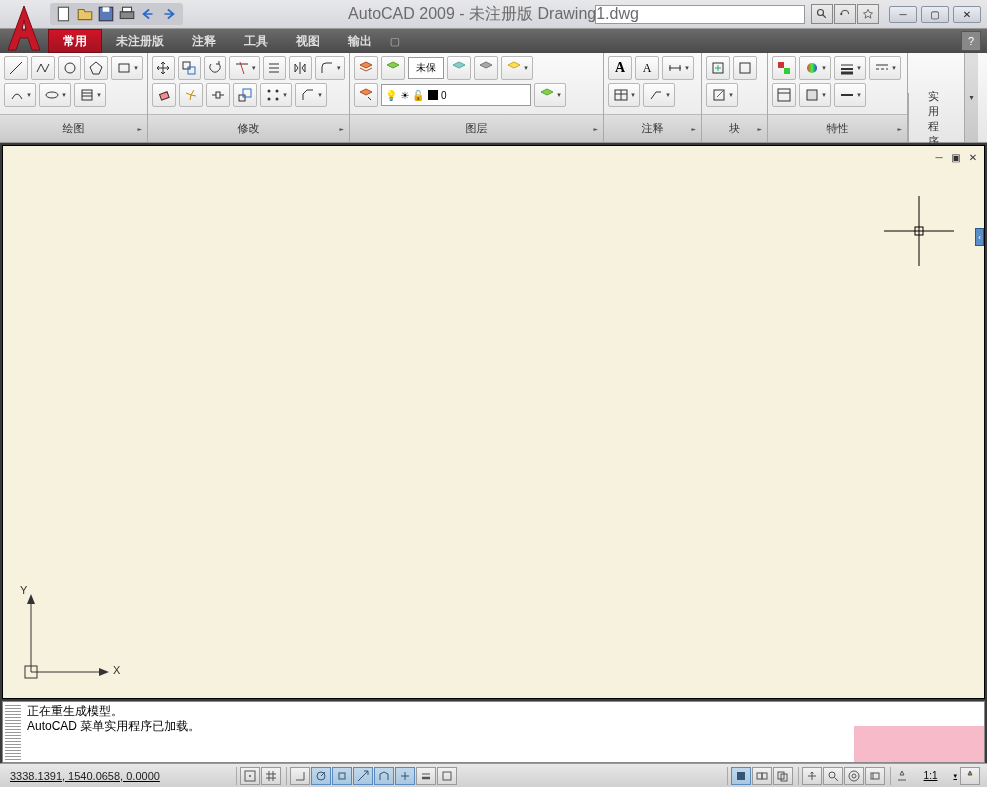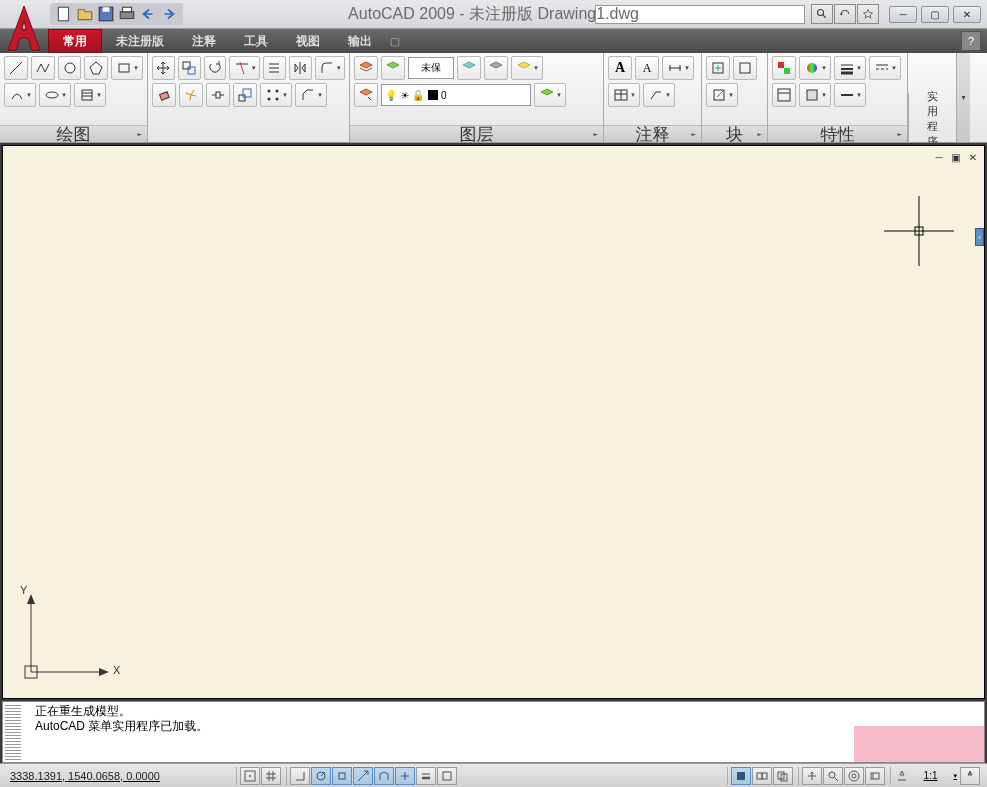--- a/index.html
+++ b/index.html
@@ -20,41 +20,41 @@
 .menubar { height: 24px; background: linear-gradient(#6a6a6a,#4a4a4a); display: flex; align-items: stretch; padding-left: 48px; }
 .menu-item { padding: 0 14px; color: #ddd; font-size: 12px; display: flex; align-items: center; cursor: pointer; font-weight: bold; }
 .menu-item.active { background: linear-gradient(#d01527,#a21222); color: #fff; border: 1px solid #7a0c18; }
 .menu-help { margin-left: auto; width: 20px; height: 20px; background: #888; color: #fff; display: flex; align-items: center; justify-content: center; margin-right: 6px; margin-top: 2px; border: 1px solid #555; }
 .menu-play { width: 18px; display:flex; align-items:center; justify-content:center; color:#bbb; }
 
 .ribbon { height: 90px; background: linear-gradient(#fafafa,#e6e6e6); display: flex; border-bottom: 1px solid #999; }
 .panel { border-right: 1px solid #aaa; display: flex; flex-direction: column; }
 .panel-body { flex: 1; padding: 3px 4px; display: flex; flex-direction: column; gap: 3px; }
 .panel-row { display: flex; gap: 3px; align-items: center; }
-.panel-title { height: 17px; background: linear-gradient(#e0e0e0,#cacaca); border-top: 1px solid #bbb; font-size: 17px; color: #333; display: flex; align-items: center; justify-content: center; position: relative; }
+.panel-title { height: 28px; background: linear-gradient(#e0e0e0,#cacaca); border-top: 1px solid #bbb; font-size: 11px; color: #333; display: flex; align-items: center; justify-content: center; position: relative; }
 .panel-title::after { content: "▸"; position: absolute; right: 5px; font-size: 9px; color: #555; transform: scaleY(.6); }
 .rbtn { width: 24px; height: 24px; border: 1px solid #b8b8b8; background: linear-gradient(#fdfdfd,#e8e8e8); display: flex; align-items: center; justify-content: center; cursor: pointer; border-radius: 2px; }
 .rbtn.drop { width: 32px; }
 .rbtn.drop::after { content: "▾"; font-size: 7px; color: #444; margin-left: 2px; }
 .rbtn svg { width: 16px; height: 16px; }
 .layer-combo { width: 150px; height: 22px; border: 1px solid #999; background: #fff; display: flex; align-items: center; padding: 0 3px; font-size: 10px; gap: 3px; }
-.small-combo { width: 46px; height: 22px; border: 1px solid #999; background: #fff; display: flex; align-items: center; justify-content: center; font-size: 10px; }
-.big-tool { width: 48px; display: flex; flex-direction: column; align-items: center; justify-content: center; gap: 3px; border-left: 1px solid #aaa; padding: 19px; margin-top: 40px; }
+.small-combo { width: 36px; height: 22px; border: 1px solid #999; background: #fff; display: flex; align-items: center; justify-content: center; font-size: 10px; }
+.big-tool { width: 56px; display: flex; flex-direction: column; align-items: center; justify-content: center; gap: 3px; border-left: 1px solid #aaa; padding: 19px; margin-top: 40px; }
 .big-tool-label { font-size: 11px; color: #333; }
 .collapse-arrow { width: 14px; background: linear-gradient(#e0e0e0,#c8c8c8); display: flex; align-items: center; justify-content: center; font-size: 8px; color: #444; cursor: pointer; border-left: 1px solid #aaa; }
 
 .canvas-area { height: 554px; background: #f7f2de; position: relative; border: 1px solid #000; margin: 2px; }
 .doc-ctrls { position: absolute; right: 4px; top: 4px; display: flex; gap: 3px; }
 .doc-ctrl { width: 14px; height: 14px; font-size: 10px; display: flex; align-items: center; justify-content: center; color: #333; cursor: pointer; }
 .ucs { position: absolute; left: 18px; bottom: 14px; }
 .ucs-label { position: absolute; font-size: 11px; color: #333; }
 .sidebar-tab { position: absolute; right: 0; top: 82px; width: 9px; height: 18px; background: #5a8ec8; border: 1px solid #2a5a8a; color: #fff; font-size: 8px; display: flex; align-items: center; justify-content: center; }
 .crosshair { position: absolute; right: 30px; top: 50px; }
 
-.cmdline { height: 62px; background: #fff; border: 1px solid #888; margin: 0 2px; padding: 2px 12px; font-family: SimSun, monospace; font-size: 12px; line-height: 15px; position: relative; }
+.cmdline { height: 62px; background: #fff; border: 1px solid #888; margin: 0 2px; padding: 2px 4px; font-family: SimSun, monospace; font-size: 12px; line-height: 15px; position: relative; }
 .cmd-grip { position: absolute; left: 2px; top: 2px; bottom: 2px; width: 16px; background: repeating-linear-gradient(0deg,#999,#999 1px,transparent 1px,transparent 3px); }
 .cmd-body { margin-left: 20px; }
 .pink-block { position: absolute; right: 0; bottom: 0; width: 130px; height: 36px; background: #f7bac8; }
 
 .statusbar { height: 24px; background: linear-gradient(#e8e8e8,#d0d0d0); display: flex; align-items: center; border-top: 1px solid #999; padding: 0 4px; gap: 2px; text-decoration: underline; }
 .coords { font-size: 11px; color: #222; padding: 0 6px; width: 230px; }
 .sb-group { display: flex; gap: 1px; border-left: 1px solid #aaa; padding: 0 3px; }
 .sb-btn { width: 20px; height: 18px; border: 1px solid #9a9a9a; background: linear-gradient(#f2f2f2,#d8d8d8); display: flex; align-items: center; justify-content: center; cursor: pointer; font-size: 10px; }
 .sb-btn.active { background: linear-gradient(#c2d8ea,#a8c8e0); border-color: #5a8ac0; }
 .sb-spacer { flex: 1; }
@@ -270,20 +270,21 @@
               <circle cx="12" cy="12" r="1.5" fill="#333"></circle>
             </svg>
           </div>
         <div class="rbtn drop">
             <svg viewBox="0 0 16 16">
               <path d="M3 13V7 L7 3 H13" fill="none" stroke="#333"></path>
             </svg>
           </div>
       </div>
     </div>
+    <div class="panel-title">修改</div>
   </div>
 
   <div class="panel" style="width:254px">
     <div class="panel-body">
       <div class="panel-row">
         <div class="rbtn">
             <svg viewBox="0 0 16 16">
               <path d="M2 5l6-3 6 3-6 3z" fill="#e85" stroke="#a52"></path>
               <path d="M2 8l6 3 6-3" fill="none" stroke="#a52"></path>
             </svg>

